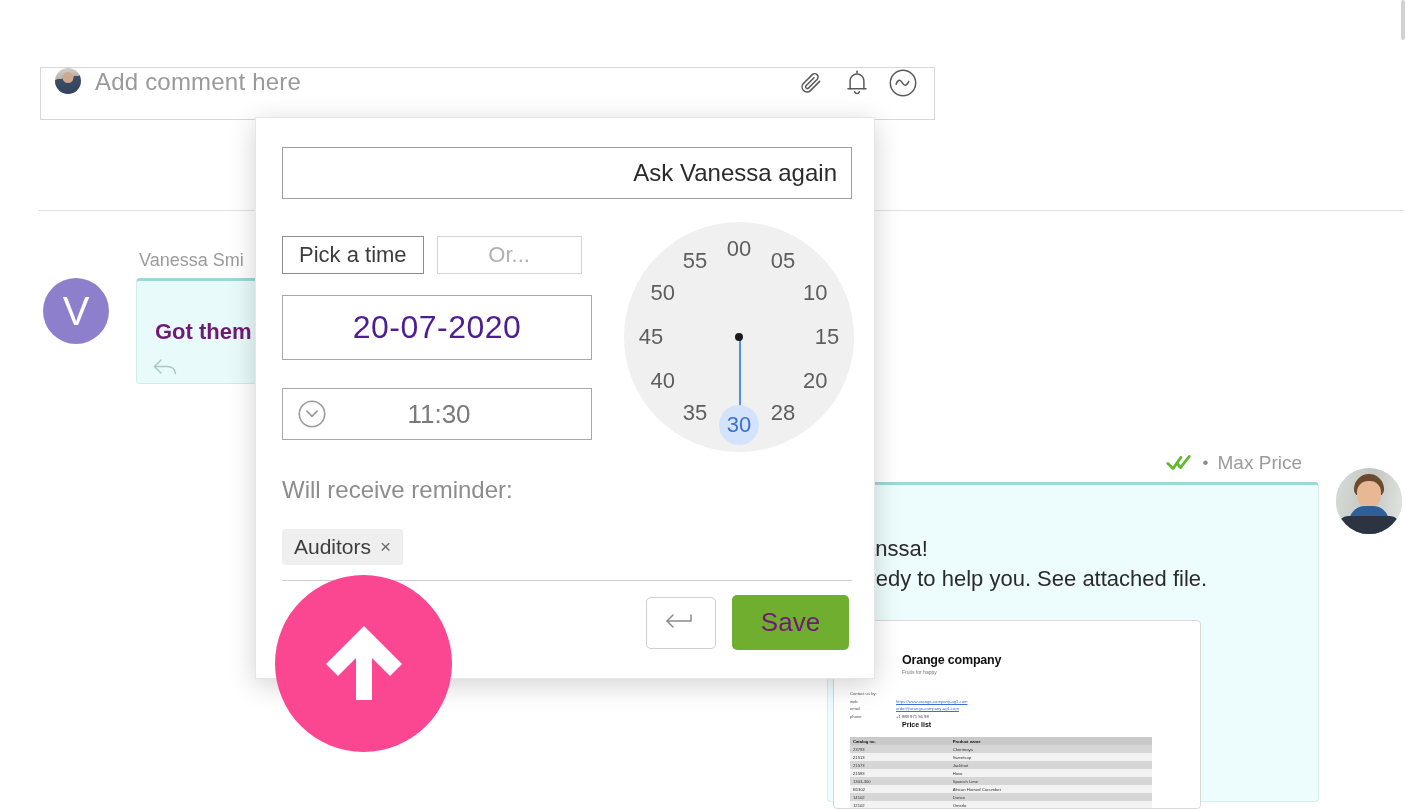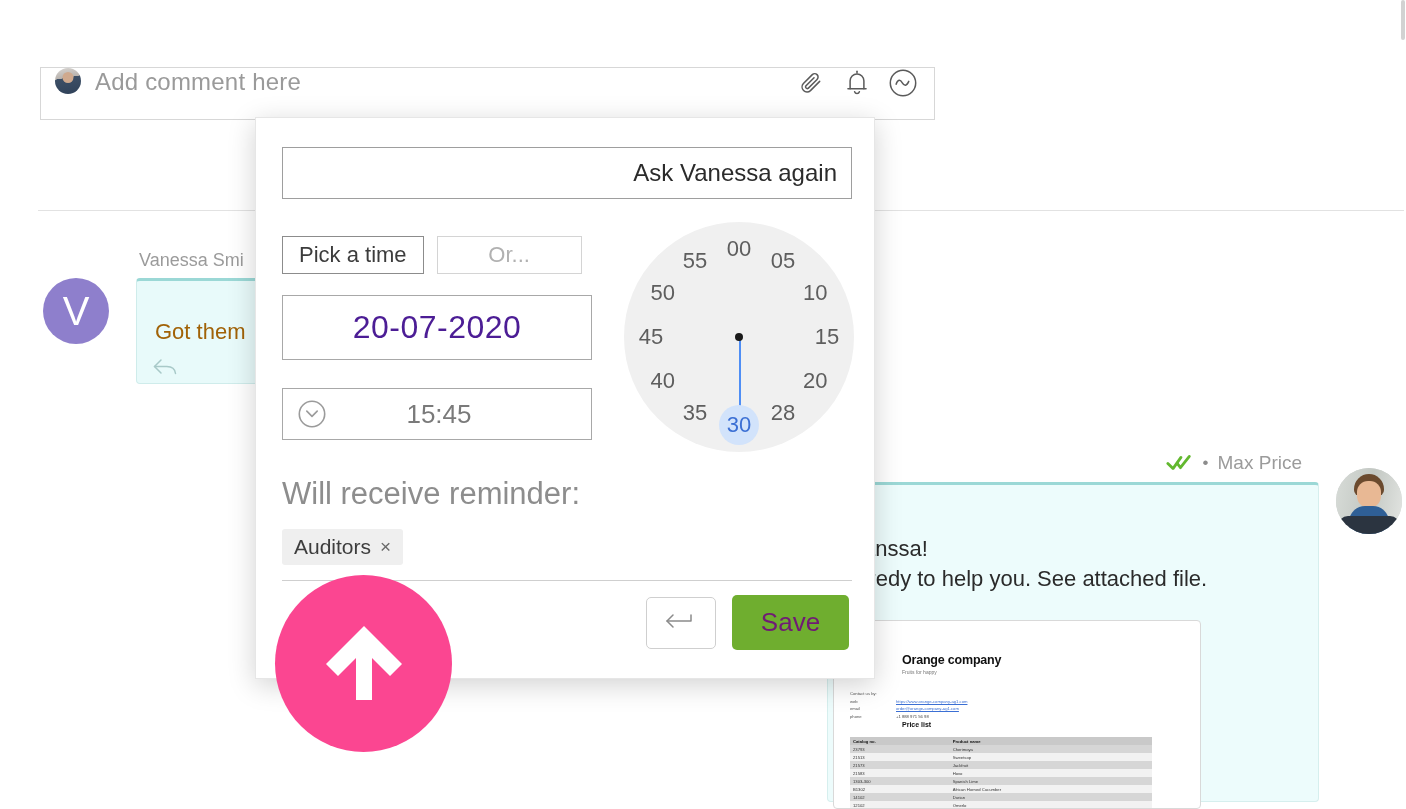--- a/index.html
+++ b/index.html
@@ -64,21 +64,21 @@
   }
   .msg-left-name {
     position: absolute; left: 99px; top: 0px; font-size: 18px; color: #9b9b9b; white-space: nowrap;
   }
   .bubble-left {
     position: absolute; left: 96px; top: 28px; width: 330px; height: 106px;
     background: #e8fafa; border: 1px solid #cfeceb; border-radius: 4px;
     border-top: 3px solid #9bd8d6;
   }
   .bubble-left-text {
-    position: absolute; left: 18px; top: 38px; font-size: 22px; color: #a16207; white-space: nowrap;
+    position: absolute; left: 18px; top: 38px; font-size: 22px; color: #701a75; white-space: nowrap; font-weight: bold;
   }
   .reply-icon { position: absolute; left: 15px; top: 76px; color: #a8c9c8; }
 
   
   .msg-right { position: absolute; left: 760px; top: 450px; width: 650px; }
   .msg-right-meta {
     position: absolute; right: 108px; top: 2px; display: flex; align-items: center; gap: 9px;
     font-size: 19px; color: #9b9b9b; white-space: nowrap;
   }
   .dbl-check { color: #62b82e; display: flex; }
@@ -173,21 +173,21 @@
   .clock-hand {
     position: absolute; left: 115px; top: 115px; width: 2px; height: 90px;
     background: #4f8ef5; transform-origin: top center; z-index: 1;
   }
   .clock-center {
     position: absolute; left: 115px; top: 115px; width: 8px; height: 8px; border-radius: 50%;
     background: #1a1a1a; transform: translate(-50%,-50%); z-index: 4;
   }
 
   .reminder-label {
-    position: absolute; left: 26px; top: 358px; font-size: 31px; color: #8d8d8d;
+    position: absolute; left: 26px; top: 358px; font-size: 24px; color: #8d8d8d;
   }
   .chips-row {
     position: absolute; left: 26px; top: 411px; width: 570px;
     border-bottom: 1px solid #cfcfcf; padding-bottom: 15px;
   }
   .chip {
     display: inline-flex; align-items: center; gap: 9px;
     background: #efefef; border-radius: 3px; padding: 6px 12px;
     font-size: 21px; color: #3d3d3d;
   }
@@ -367,21 +367,21 @@
 
     <div class="date-field">20-07-2020</div>
 
     <div class="time-field">
       <span class="time-icon">
         <svg width="30" height="30" viewBox="0 0 26 26" fill="none" stroke="currentColor" stroke-width="1.4" stroke-linecap="round" stroke-linejoin="round">
           <circle cx="13" cy="13" r="11"></circle>
           <path d="M8.5 10.5 13 15l4.5-4.5"></path>
         </svg>
       </span>
-      <span class="time-value">15:45</span>
+      <span class="time-value">11:30</span>
     </div>
 
     <div class="clock">
       <div class="clock-hand" style="height: 70px; transform: rotate(360deg);"></div>
       <div class="clock-center"></div>
       <div class="clock-sel-dot" style="left: 115px; top: 203px;"></div>
 
     <div class="clock-num" style="left: 115px; top: 27px;">00</div>
         <div class="clock-num" style="left: 159px; top: 38.7898px;">05</div>
         <div class="clock-num" style="left: 191.21px; top: 71px;">10</div>

